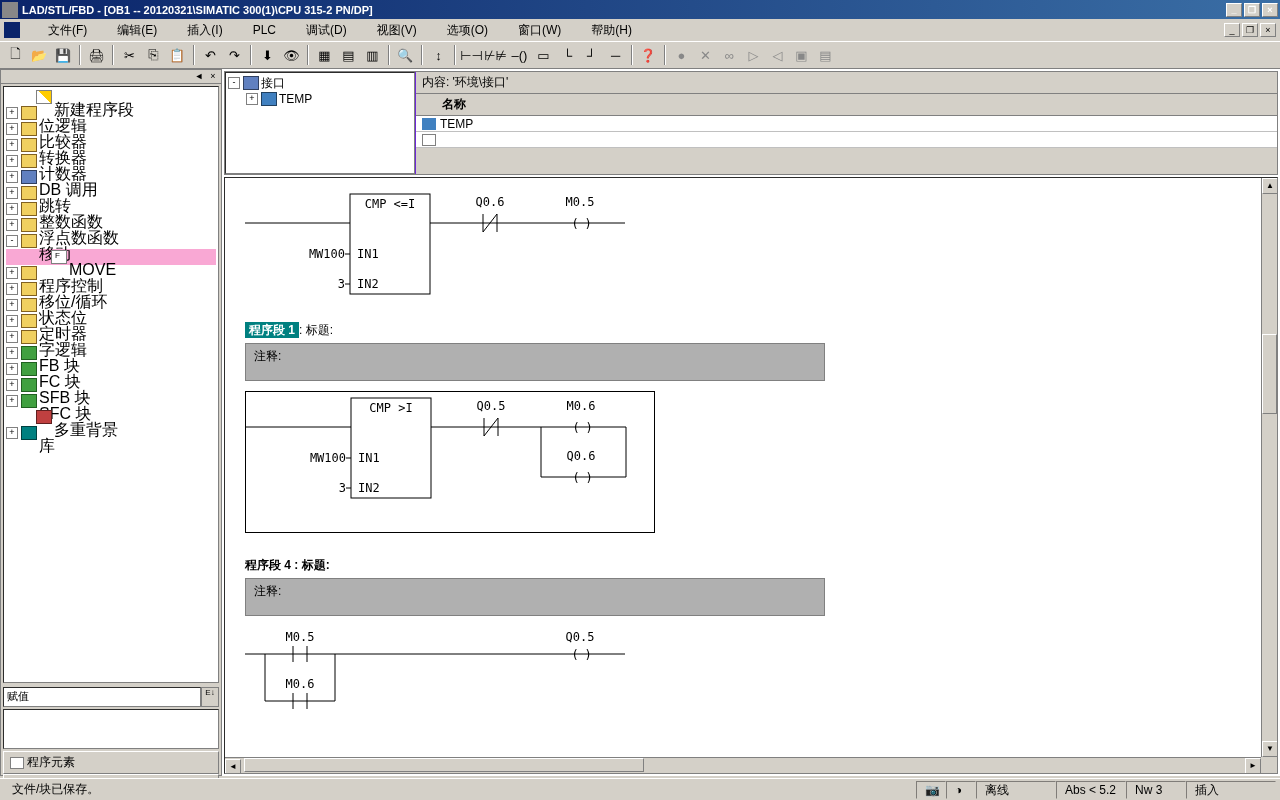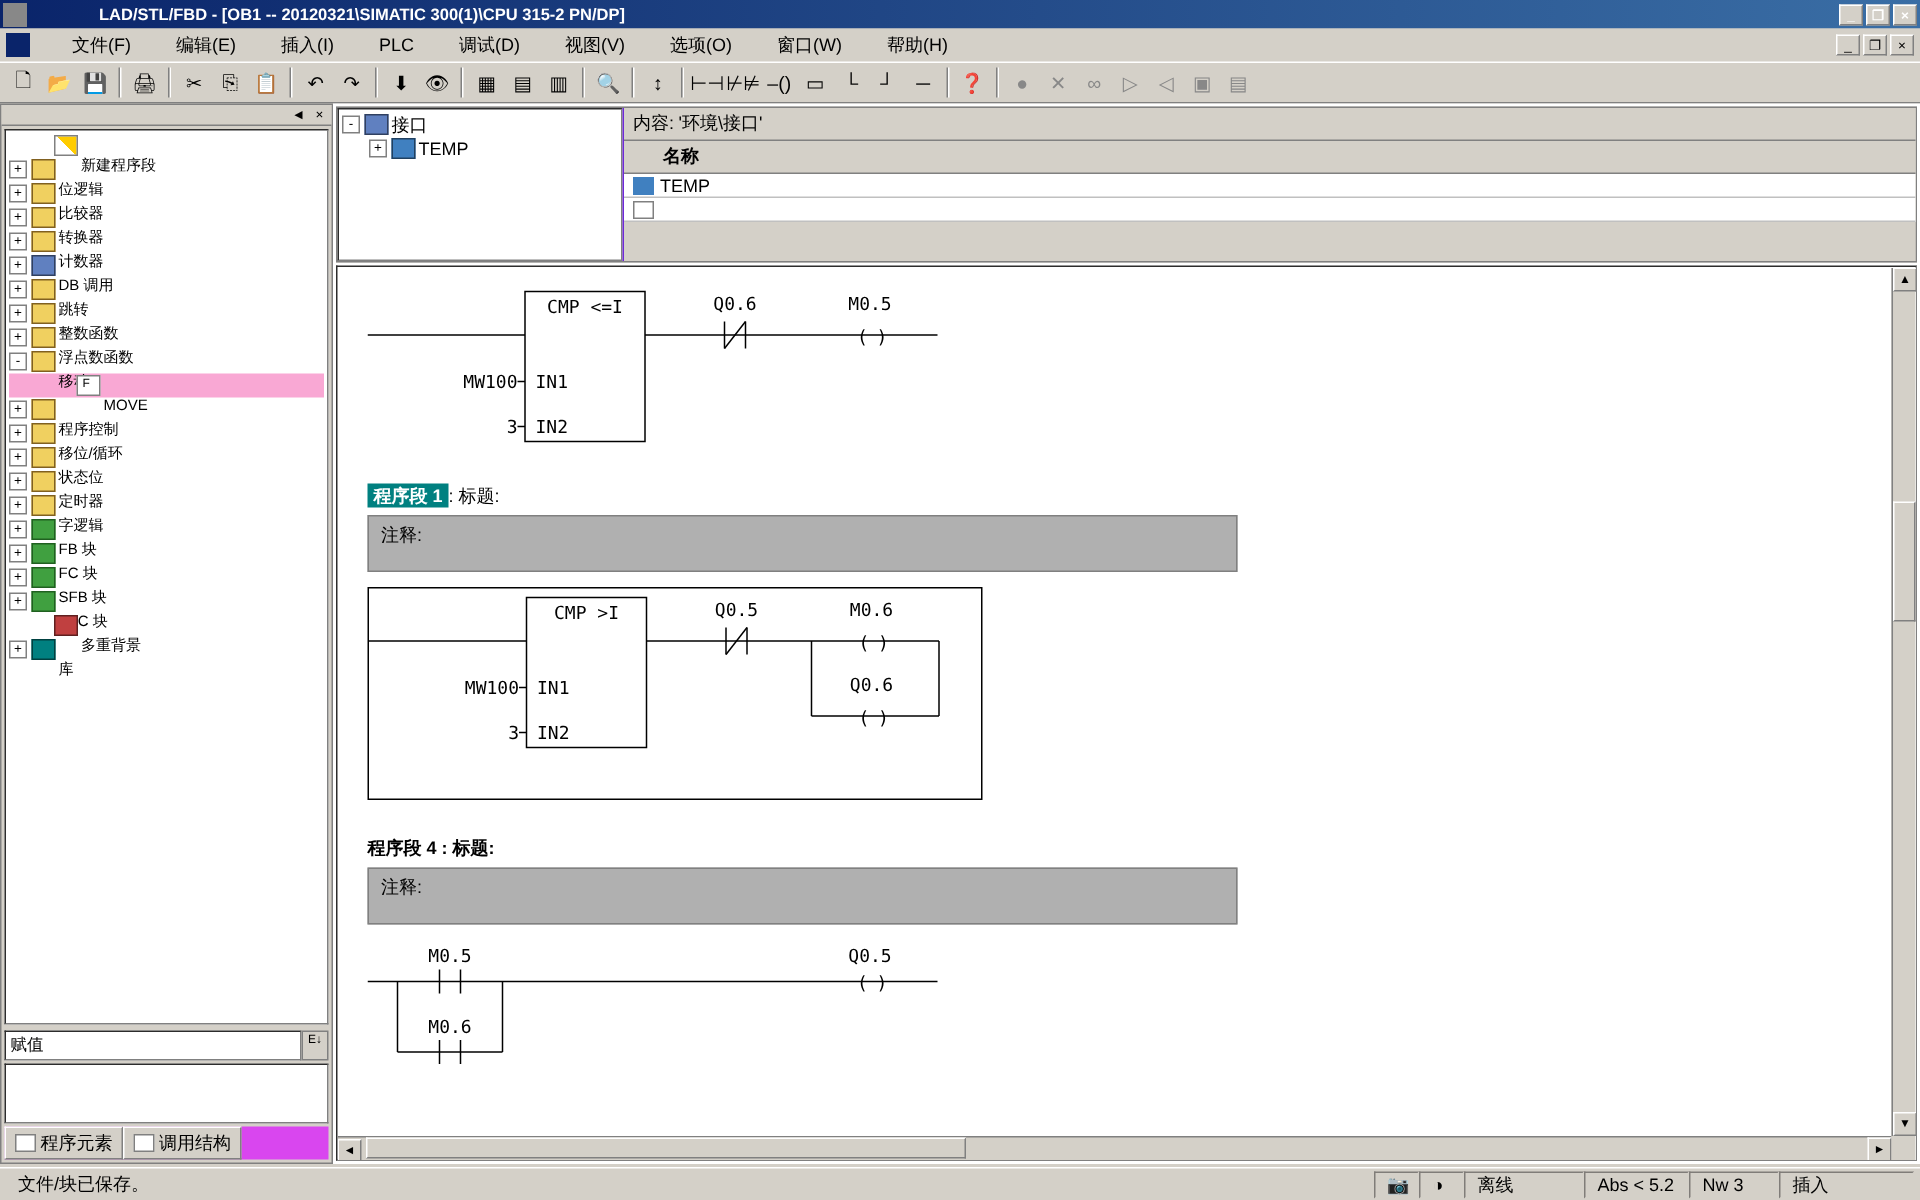--- a/index.html
+++ b/index.html
@@ -1,19 +1,19 @@
 <!DOCTYPE html>
 <html><head>
 <meta charset="utf-8">
 <style>
 * { margin:0; padding:0; box-sizing:border-box; font-family:"Microsoft YaHei",SimSun,Arial,sans-serif; font-size:12px; }
 body { background:#d4d0c8; width:1280px; height:800px; overflow:hidden; position:relative; }
 .titlebar { background:linear-gradient(to right,#0a246a,#3a6ea5); color:#fff; height:19px; display:flex; align-items:center; padding:0 2px; font-weight:bold; }
 .titlebar-icon { width:16px; height:16px; background:#888; margin-right:4px; }
-.titlebar-text { flex:1; font-size:11px;margin-left:44px; }
+.titlebar-text { flex:1; font-size:11px; }
 .win-btns { display:flex; gap:2px; }
 .win-btn { width:16px; height:14px; background:#d4d0c8; border:1px solid #808080; border-top-color:#fff; border-left-color:#fff; font-size:9px; text-align:center; line-height:12px; cursor:pointer; }
 .menubar { background:#d4d0c8; height:22px; display:flex; align-items:center; padding:2px 4px; gap:18px; }
 .menu-icon { width:16px; height:16px; background:#0a246a; margin-right:4px; }
 .menu-item { padding:2px 6px; cursor:pointer; }
 .menu-close-group { margin-left:auto; display:flex; gap:2px; }
 .toolbar { background:#d4d0c8; height:28px; display:flex; align-items:center; padding:2px 4px; gap:1px; border-top:1px solid #fff; border-bottom:1px solid #808080; }
 .tbtn { width:23px; height:22px; border:1px solid transparent; cursor:pointer; display:flex; align-items:center; justify-content:center; font-size:13px; }
 .tsep { width:2px; height:20px; border-left:1px solid #808080; border-right:1px solid #fff; margin:0 3px; }
 .main-area { display:flex; height:707px; }
@@ -27,25 +27,25 @@
 .tree-spacer { width:15px; }
 .tree-icon { width:16px; height:14px; margin-right:2px; display:inline-block; }
 .icon-folder { background:#f0d060; border:1px solid #806020; }
 .icon-new { background:linear-gradient(45deg,#fff 50%,#ffcc00 50%); border:1px solid #808080; }
 .icon-db { background:#6080c0; border:1px solid #304060; }
 .icon-fb { background:#40a040; border:1px solid #206020; }
 .icon-lib { background:#c04040; border:1px solid #602020; }
 .icon-book { background:#008080; border:1px solid #004040; }
 .icon-move { background:#fff; border:1px solid #808080; position:relative; }
 .icon-move::after { content:'F'; font-size:8px; position:absolute; left:3px; top:0; }
-.tree-label { font-size:10px;margin-top:26px; }
+.tree-label { font-size:16px;margin-top:26px; }
 .input-row { display:flex; margin:2px; height:20px; }
 .input-box { flex:1; border:1px inset #808080; background:#fff; padding:1px 3px; font-size:11px; }
 .drop-btn { width:18px; border:1px solid #808080; background:#d4d0c8; cursor:pointer; font-size:8px; text-align:center; }
-.bottom-tabs { display:flex; height:22px; background:#d946ef; margin:2px; }
+.bottom-tabs { display:flex; height:22px; background:#e5e5e5; margin:2px;flex-direction:column; }
 .btab { border:1px solid #808080; border-top-color:#fff; border-left-color:#fff; padding:2px 6px; background:#d4d0c8; cursor:pointer; display:flex; align-items:center; gap:3px; font-size:11px; }
 .btab-icon { width:14px; height:12px; border:1px solid #808080; background:#fff; }
 .right-panel { flex:1; display:flex; flex-direction:column; background:#fff; }
 .interface-area { height:104px; display:flex; background:#d4d0c8; border:1px solid #808080; margin:2px 2px 0 2px; }
 .iface-tree { width:190px; background:#fff; border:1px inset #808080; padding:2px; }
 .iface-content { flex:1; background:#d4d0c8; border-left:1px solid #6d28d9; }
 .iface-header { background:#d4d0c8; padding:2px 6px; font-size:11px; border-bottom:1px solid #808080; }
 .iface-table-header { background:#d4d0c8; padding:2px 6px; font-weight:bold; font-size:11px; border-bottom:1px solid #808080; display:flex; }
 .iface-col-icon { width:20px; }
 .iface-row { background:#fff; padding:1px 6px; border-bottom:1px solid #c0c0c0; display:flex; align-items:center; height:16px; }

